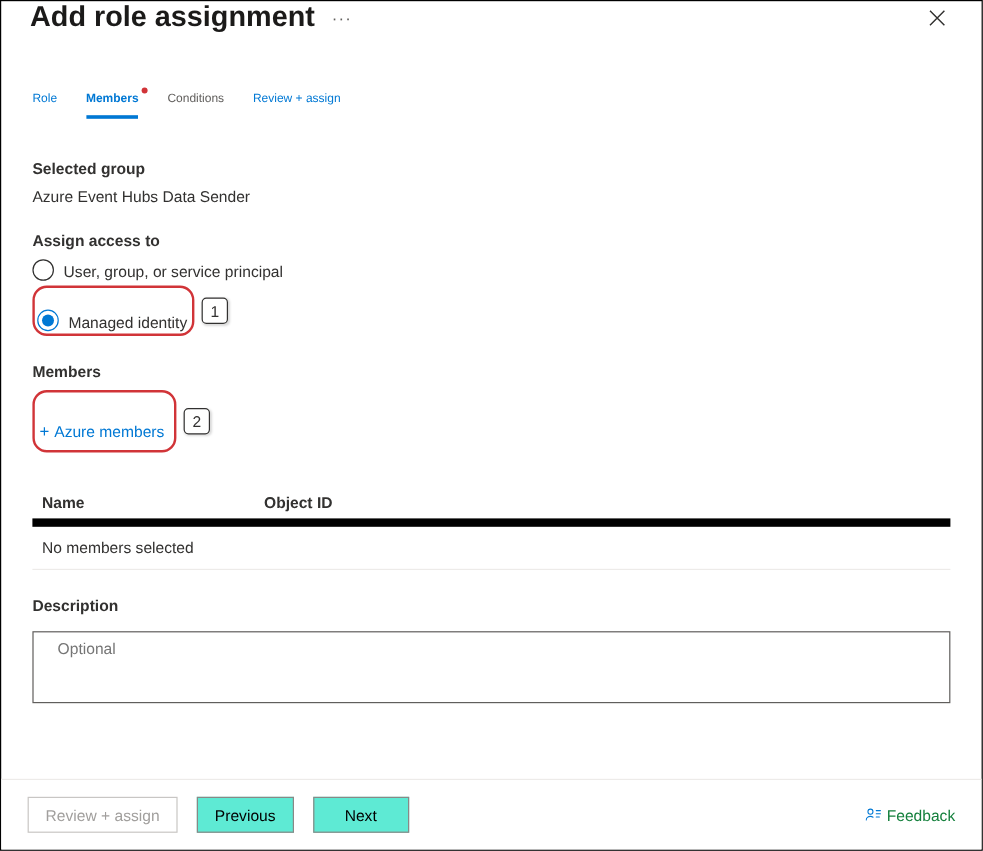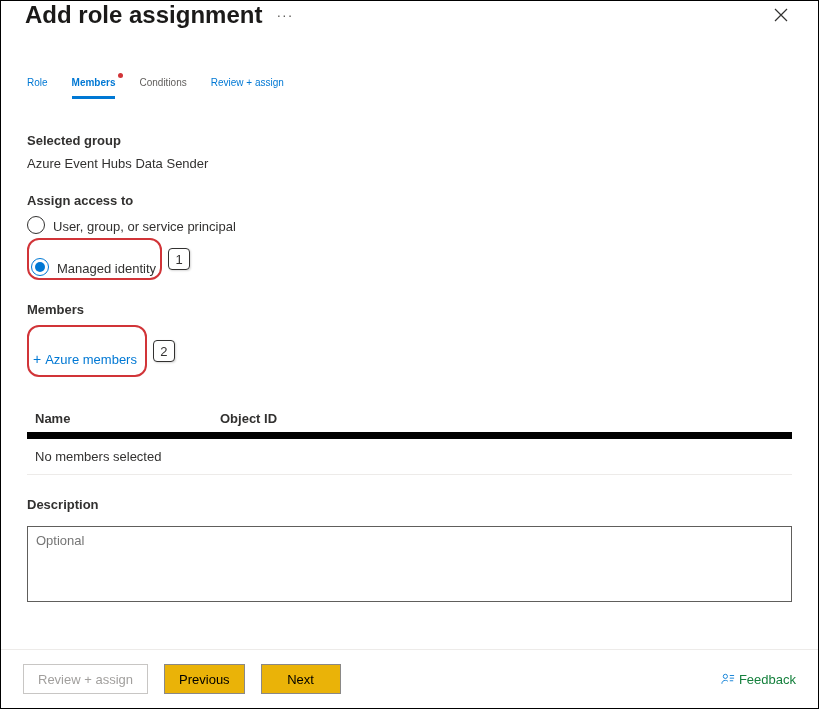--- a/index.html
+++ b/index.html
@@ -24,23 +24,23 @@
     .hl{border:2px solid #d13438;padding:18px 4px 2px 2px;display:inline-flex;align-items:center;border-radius:12px;}
     .callout{display:inline-flex;align-items:center;justify-content:center;width:22px;height:22px;border:1px solid #323130;border-radius:4px;margin-left:6px;font-size:13px;background:#fff;box-shadow:1px 1px 2px rgba(0,0,0,0.15);}
     .sel-members{color:#0078d4;display:inline-flex;align-items:center;gap:4px;cursor:pointer;padding:6px 4px 6px 2px;}
     .plus{color:#0078d4;font-size:14px;font-weight:400;}
     .tbl{width:100%;margin-top:28px;}
     .tbl-h{display:flex;border-bottom:7px solid #000000;padding:6px 8px;font-weight:600;}
     .c1{flex:0 0 185px;}
     .c2{flex:0 0 190px;}
     .c3{flex:1;}
     .tbl-r{padding:10px 8px;border-bottom:1px solid #edebe9;}
-    .desc{width:100%;height:76px;border:1px solid #605e5c;margin-top:6px;padding:6px 8px;font-family:inherit;font-size:13px;resize:none;color:#605e5c;}
+    .desc{width:100%;height:60px;border:1px solid #605e5c;margin-top:6px;padding:6px 20px;font-family:inherit;font-size:13px;resize:none;color:#605e5c;}
     .ftr{position:absolute;bottom:0;left:0;right:0;border-top:1px solid #edebe9;padding:14px 22px;display:flex;align-items:center;gap:16px;background:#fff;}
-    .btn{min-width:80px;height:30px;border:1px solid #8a8886;background:#eab308;cursor:pointer;font-size:13px;padding:0 14px;}
+    .btn{min-width:80px;height:30px;border:1px solid #8a8886;background:#5eead4;cursor:pointer;font-size:13px;padding:0 14px;}
     .btn.disabled{color:#a19f9d;border-color:#c8c6c4;cursor:default;background:#fff;}
     .btn.wide{min-width:120px;}
     .fb{margin-left:auto;color:#15803d;display:flex;align-items:center;gap:4px;cursor:pointer;}
     .fb svg{width:14px;height:14px;}
   </style>
 </head>
 <body>
 
 <div class="hdr">
   <div class="title">Add role assignment</div>

